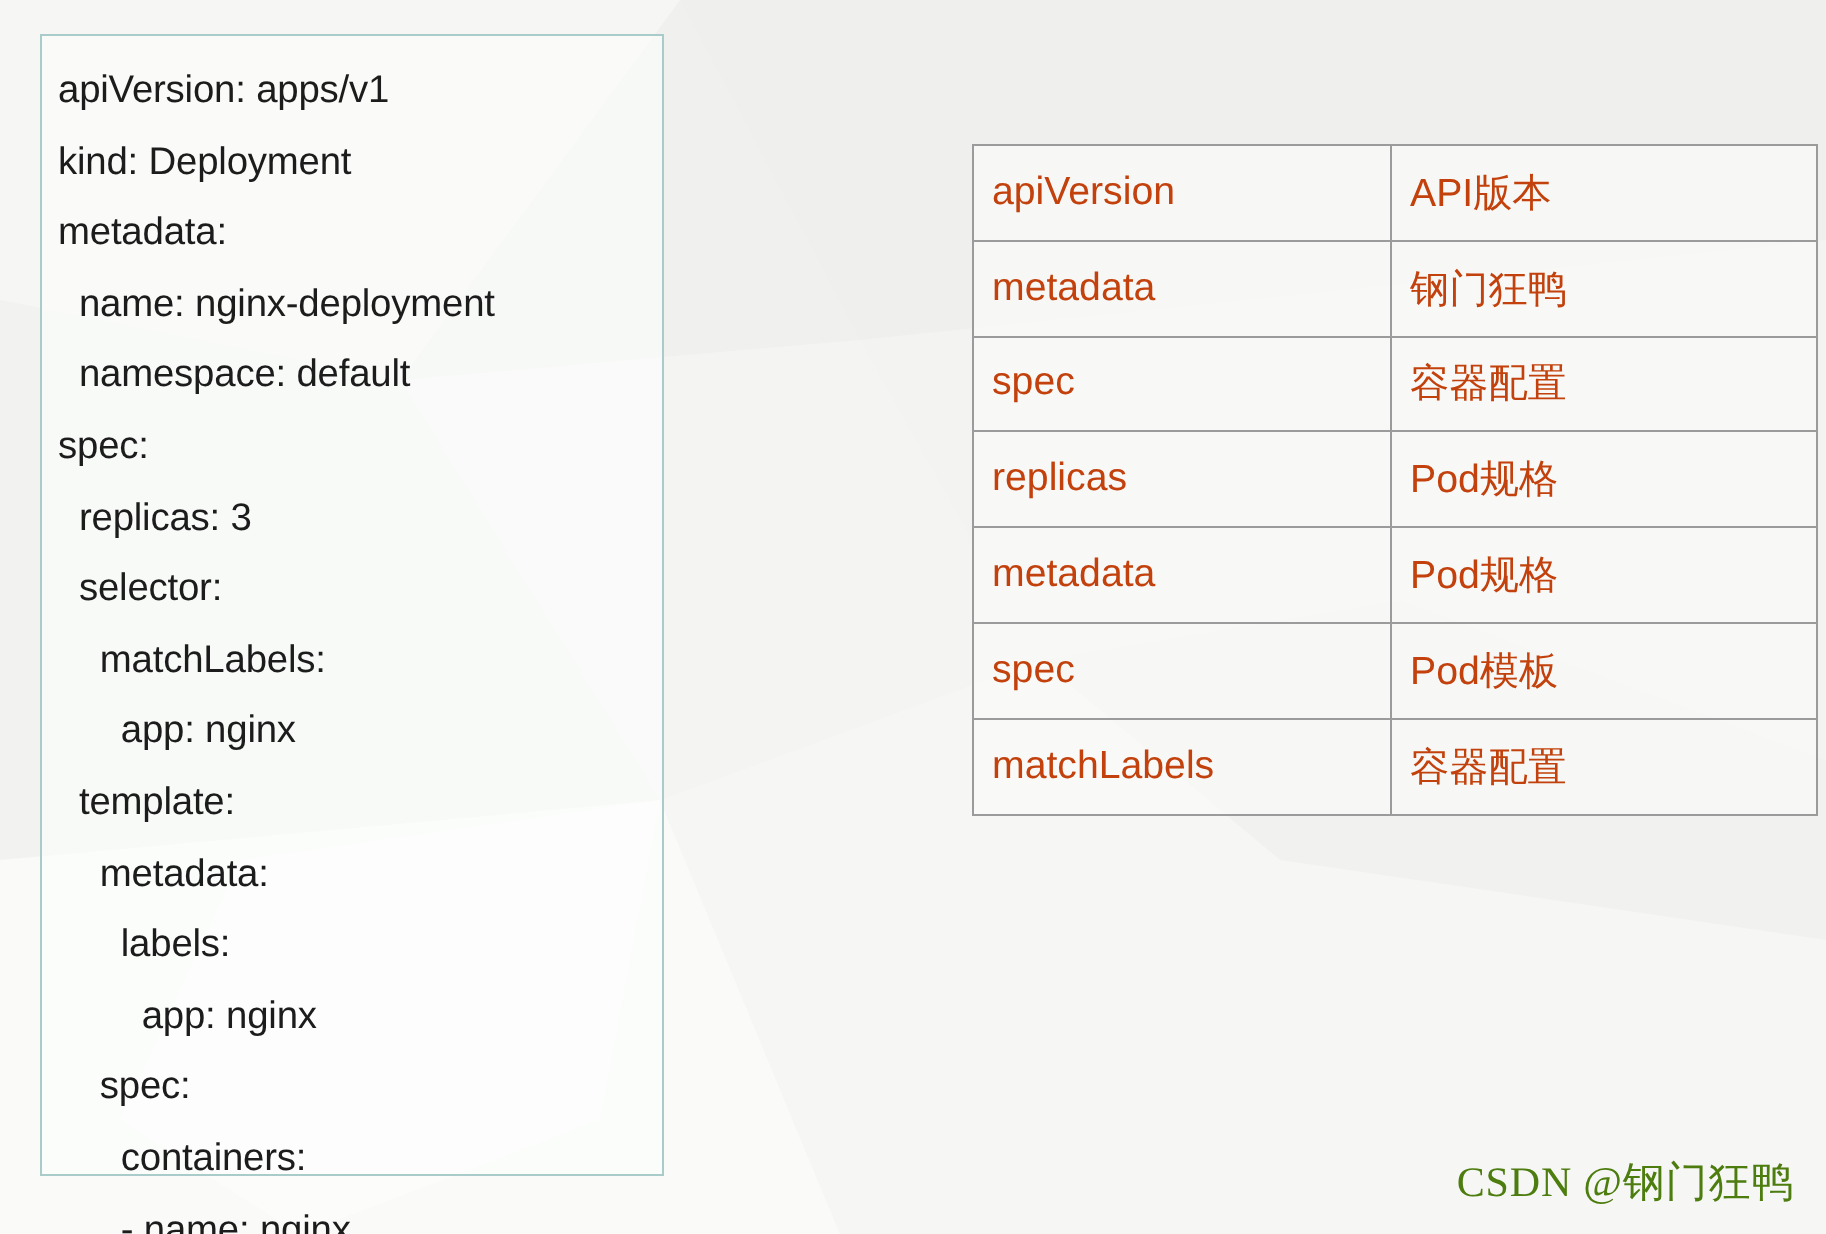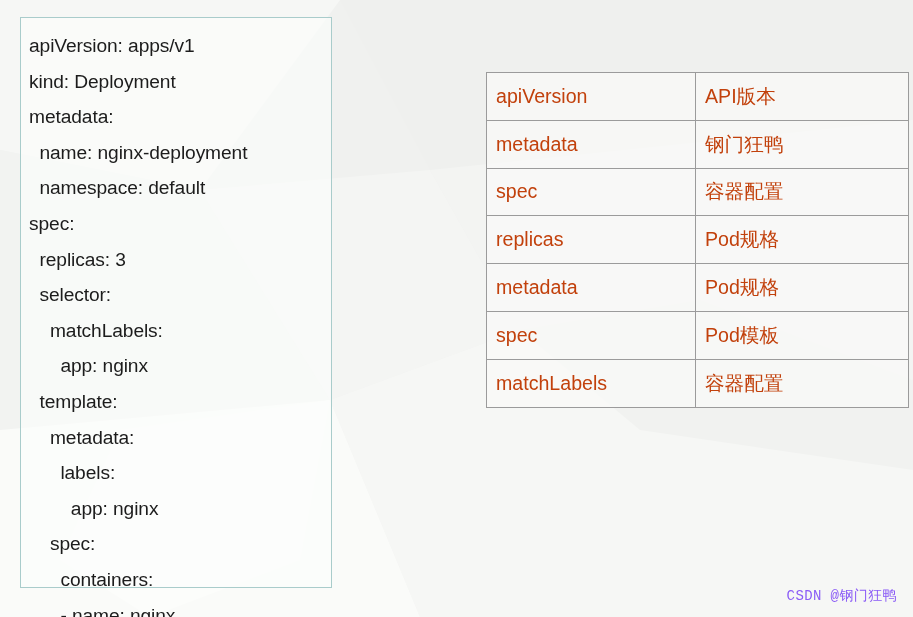--- a/index.html
+++ b/index.html
@@ -72,23 +72,23 @@
     overflow: hidden;
   }
   #mapping-table td.key-cell { width: 199px; }
   #mapping-table td.val-cell { width: 203px; }
 
   
   #watermark {
     position: absolute;
     right: 16px;
     bottom: 12px;
-    font-size: 14px;
-    color: #8b5cf6;
-    font-family: Liberation Mono, monospace;
+    font-size: 21px;
+    color: #4d7c0f;
+    font-family: Liberation Serif, serif;
     letter-spacing: 0.4px;
     user-select: none;
   }
 </style>
 </head>
 <body>
 
 <div id="canvas">
 
   <svg class="facets" width="913" height="617" viewBox="0 0 913 617" preserveAspectRatio="none">

